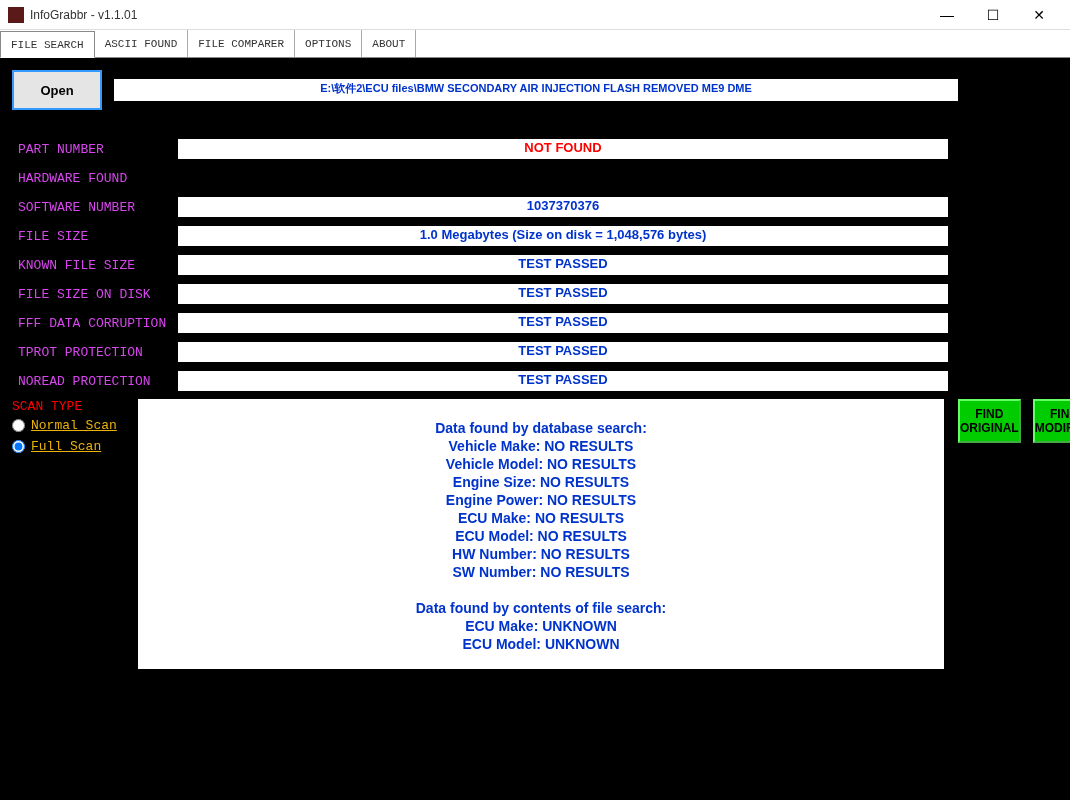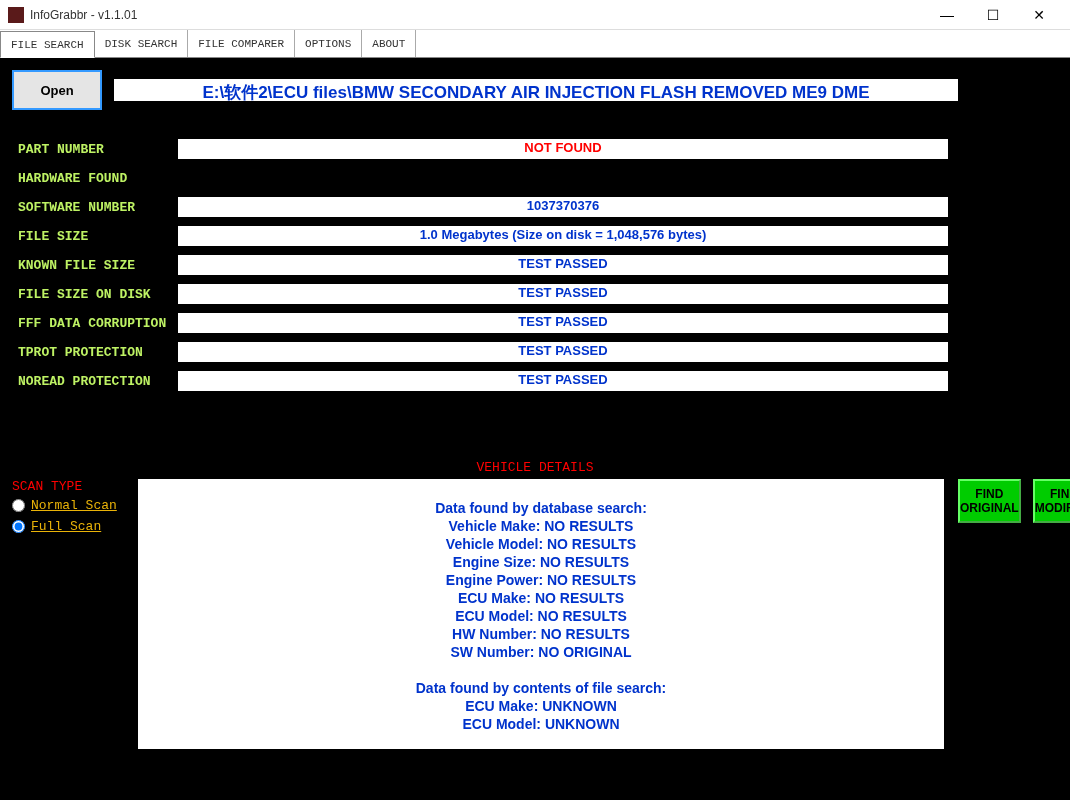--- a/index.html
+++ b/index.html
@@ -12,25 +12,25 @@
 .titlebar-btn { width: 46px; height: 30px; display: flex; align-items: center; justify-content: center; font-size: 14px; cursor: default; }
 
 .menubar { height: 28px; background: #fff; display: flex; align-items: stretch; padding: 0; border-bottom: 1px solid #888; }
 .menutab { padding: 4px 10px; font-size: 11px; font-family: "Courier New", monospace; color: #333; border: none; cursor: default; border-right: 1px solid #aaa; display: flex; align-items: center; }
 .menutab.active { background: #fff; border-top: 1px solid #888; border-left: 1px solid #888; border-right: 1px solid #888; border-bottom: 1px solid #fff; position: relative; top: 1px; }
 
 .content { background: #000; height: 742px; padding: 12px; position: relative; }
 
 .open-row { display: flex; align-items: center; gap: 12px; margin-bottom: 28px; }
 .open-btn { width: 90px; height: 40px; background: #e5e5e5; border: 2px solid #3399ff; font-weight: bold; font-size: 13px; cursor: default; }
-.path-field { flex: 1; height: 22px; background: #fff; color: #0033cc; font-size: 17px; font-weight: bold; text-align: center; padding: 2px; margin-right: 100px; }
+.path-field { flex: 1; height: 22px; background: #fff; color: #0033cc; font-size: 11px; font-weight: bold; text-align: center; padding: 2px; margin-right: 100px; }
 
 .info-grid { margin-left: 6px; margin-right: 110px; }
 .info-row { display: flex; align-items: center; height: 22px; margin-bottom: 7px; }
-.info-label { width: 160px; color: #bef264; font-family: "Courier New", monospace; font-size: 13px; font-weight: bold; }
+.info-label { width: 160px; color: #d946ef; font-family: "Courier New", monospace; font-size: 13px; }
 .info-value { flex: 1; background: #fff; height: 20px; text-align: center; font-weight: bold; font-size: 13px; padding-top: 1px; }
 .val-red { color: #ff0000; }
 .val-blue { color: #0033cc; }
 
 .details-header { color: #ff0000; font-family: "Courier New", monospace; font-size: 13px; text-align: center; margin-top: 68px; margin-bottom: 4px; }
 
 .bottom-section { display: flex; gap: 8px; }
 .scan-panel { width: 118px; }
 .scan-title { color: #ff0000; font-family: "Courier New", monospace; font-size: 13px; margin-bottom: 4px; }
 .scan-opt { display: flex; align-items: center; gap: 6px; margin-bottom: 6px; }
@@ -51,21 +51,21 @@
   <div class="titlebar-text">InfoGrabbr - v1.1.01</div>
   <div class="titlebar-controls">
     <div class="titlebar-btn">―</div>
     <div class="titlebar-btn">☐</div>
     <div class="titlebar-btn">✕</div>
   </div>
 </div>
 
 <div class="menubar">
   <div class="menutab active">FILE SEARCH</div>
-  <div class="menutab">DISK SEARCH</div>
+  <div class="menutab">ASCII FOUND</div>
   <div class="menutab">FILE COMPARER</div>
   <div class="menutab">OPTIONS</div>
   <div class="menutab">ABOUT</div>
 </div>
 
 <div class="content">
 
   <div class="open-row">
     <button class="open-btn">Open</button>
     <div class="path-field">E:\软件2\ECU files\BMW SECONDARY AIR INJECTION FLASH REMOVED ME9 DME</div>
@@ -102,21 +102,20 @@
     <div class="info-row">
       <div class="info-label">TPROT PROTECTION</div>
       <div class="info-value val-blue">TEST PASSED</div>
     </div>
     <div class="info-row">
       <div class="info-label">NOREAD PROTECTION</div>
       <div class="info-value val-blue">TEST PASSED</div>
     </div>
   </div>
 
-  <div class="details-header">VEHICLE DETAILS</div>
 
   <div class="bottom-section">
     <div class="scan-panel">
       <div class="scan-title">SCAN TYPE</div>
       <div class="scan-opt">
         <input type="radio" name="scantype" style="">
         <span class="scan-label">Normal Scan</span>
       </div>
       <div class="scan-opt">
         <input type="radio" name="scantype" checked="" style="">
@@ -126,21 +125,21 @@
 
     <div class="details-box">
       <div class="details-line">Data found by database search:</div>
       <div class="details-line">Vehicle Make: NO RESULTS</div>
       <div class="details-line">Vehicle Model: NO RESULTS</div>
       <div class="details-line">Engine Size: NO RESULTS</div>
       <div class="details-line">Engine Power: NO RESULTS</div>
       <div class="details-line">ECU Make: NO RESULTS</div>
       <div class="details-line">ECU Model: NO RESULTS</div>
       <div class="details-line">HW Number: NO RESULTS</div>
-      <div class="details-line">SW Number: NO ORIGINAL</div>
+      <div class="details-line">SW Number: NO RESULTS</div>
       <div class="details-line">&nbsp;</div>
       <div class="details-line">Data found by contents of file search:</div>
       <div class="details-line">ECU Make: UNKNOWN</div>
       <div class="details-line">ECU Model: UNKNOWN</div>
     </div>
 
     <div class="buttons-col">
       <button class="action-btn">FIND ORIGINAL</button>
       <button class="action-btn">FIND MODIFIED</button>
       <button class="action-btn">FIND MAPPACK</button>

